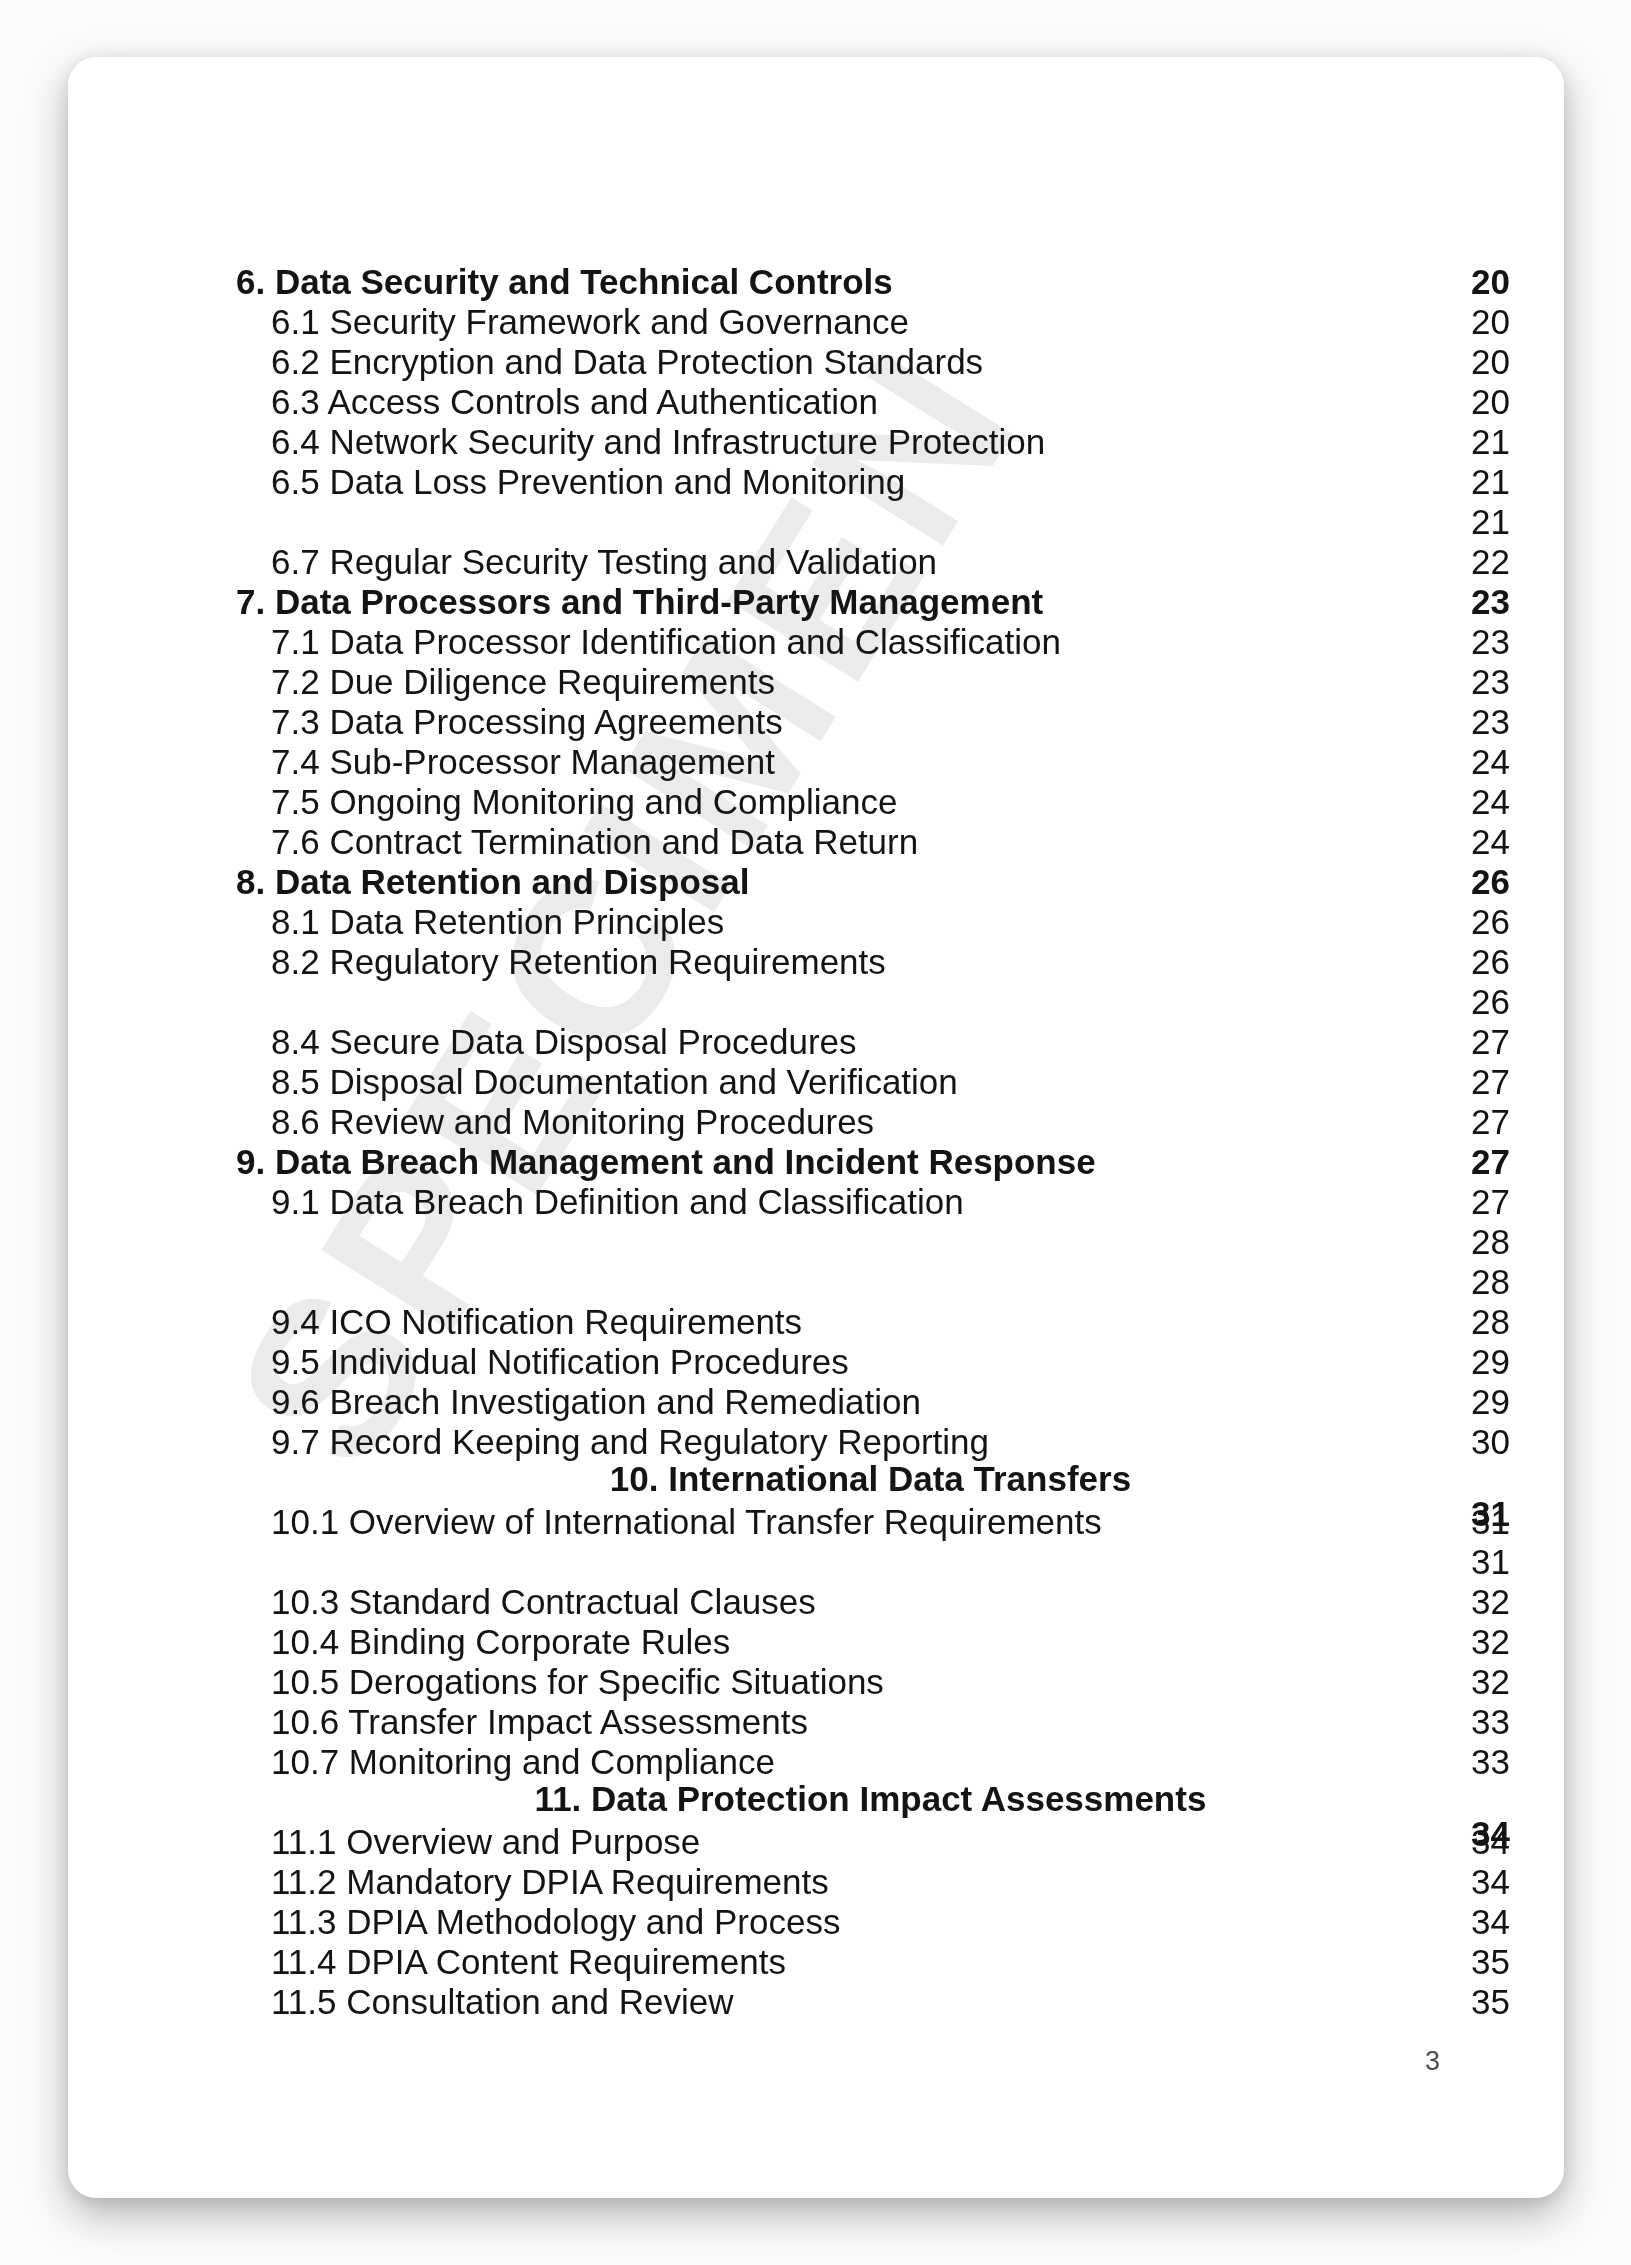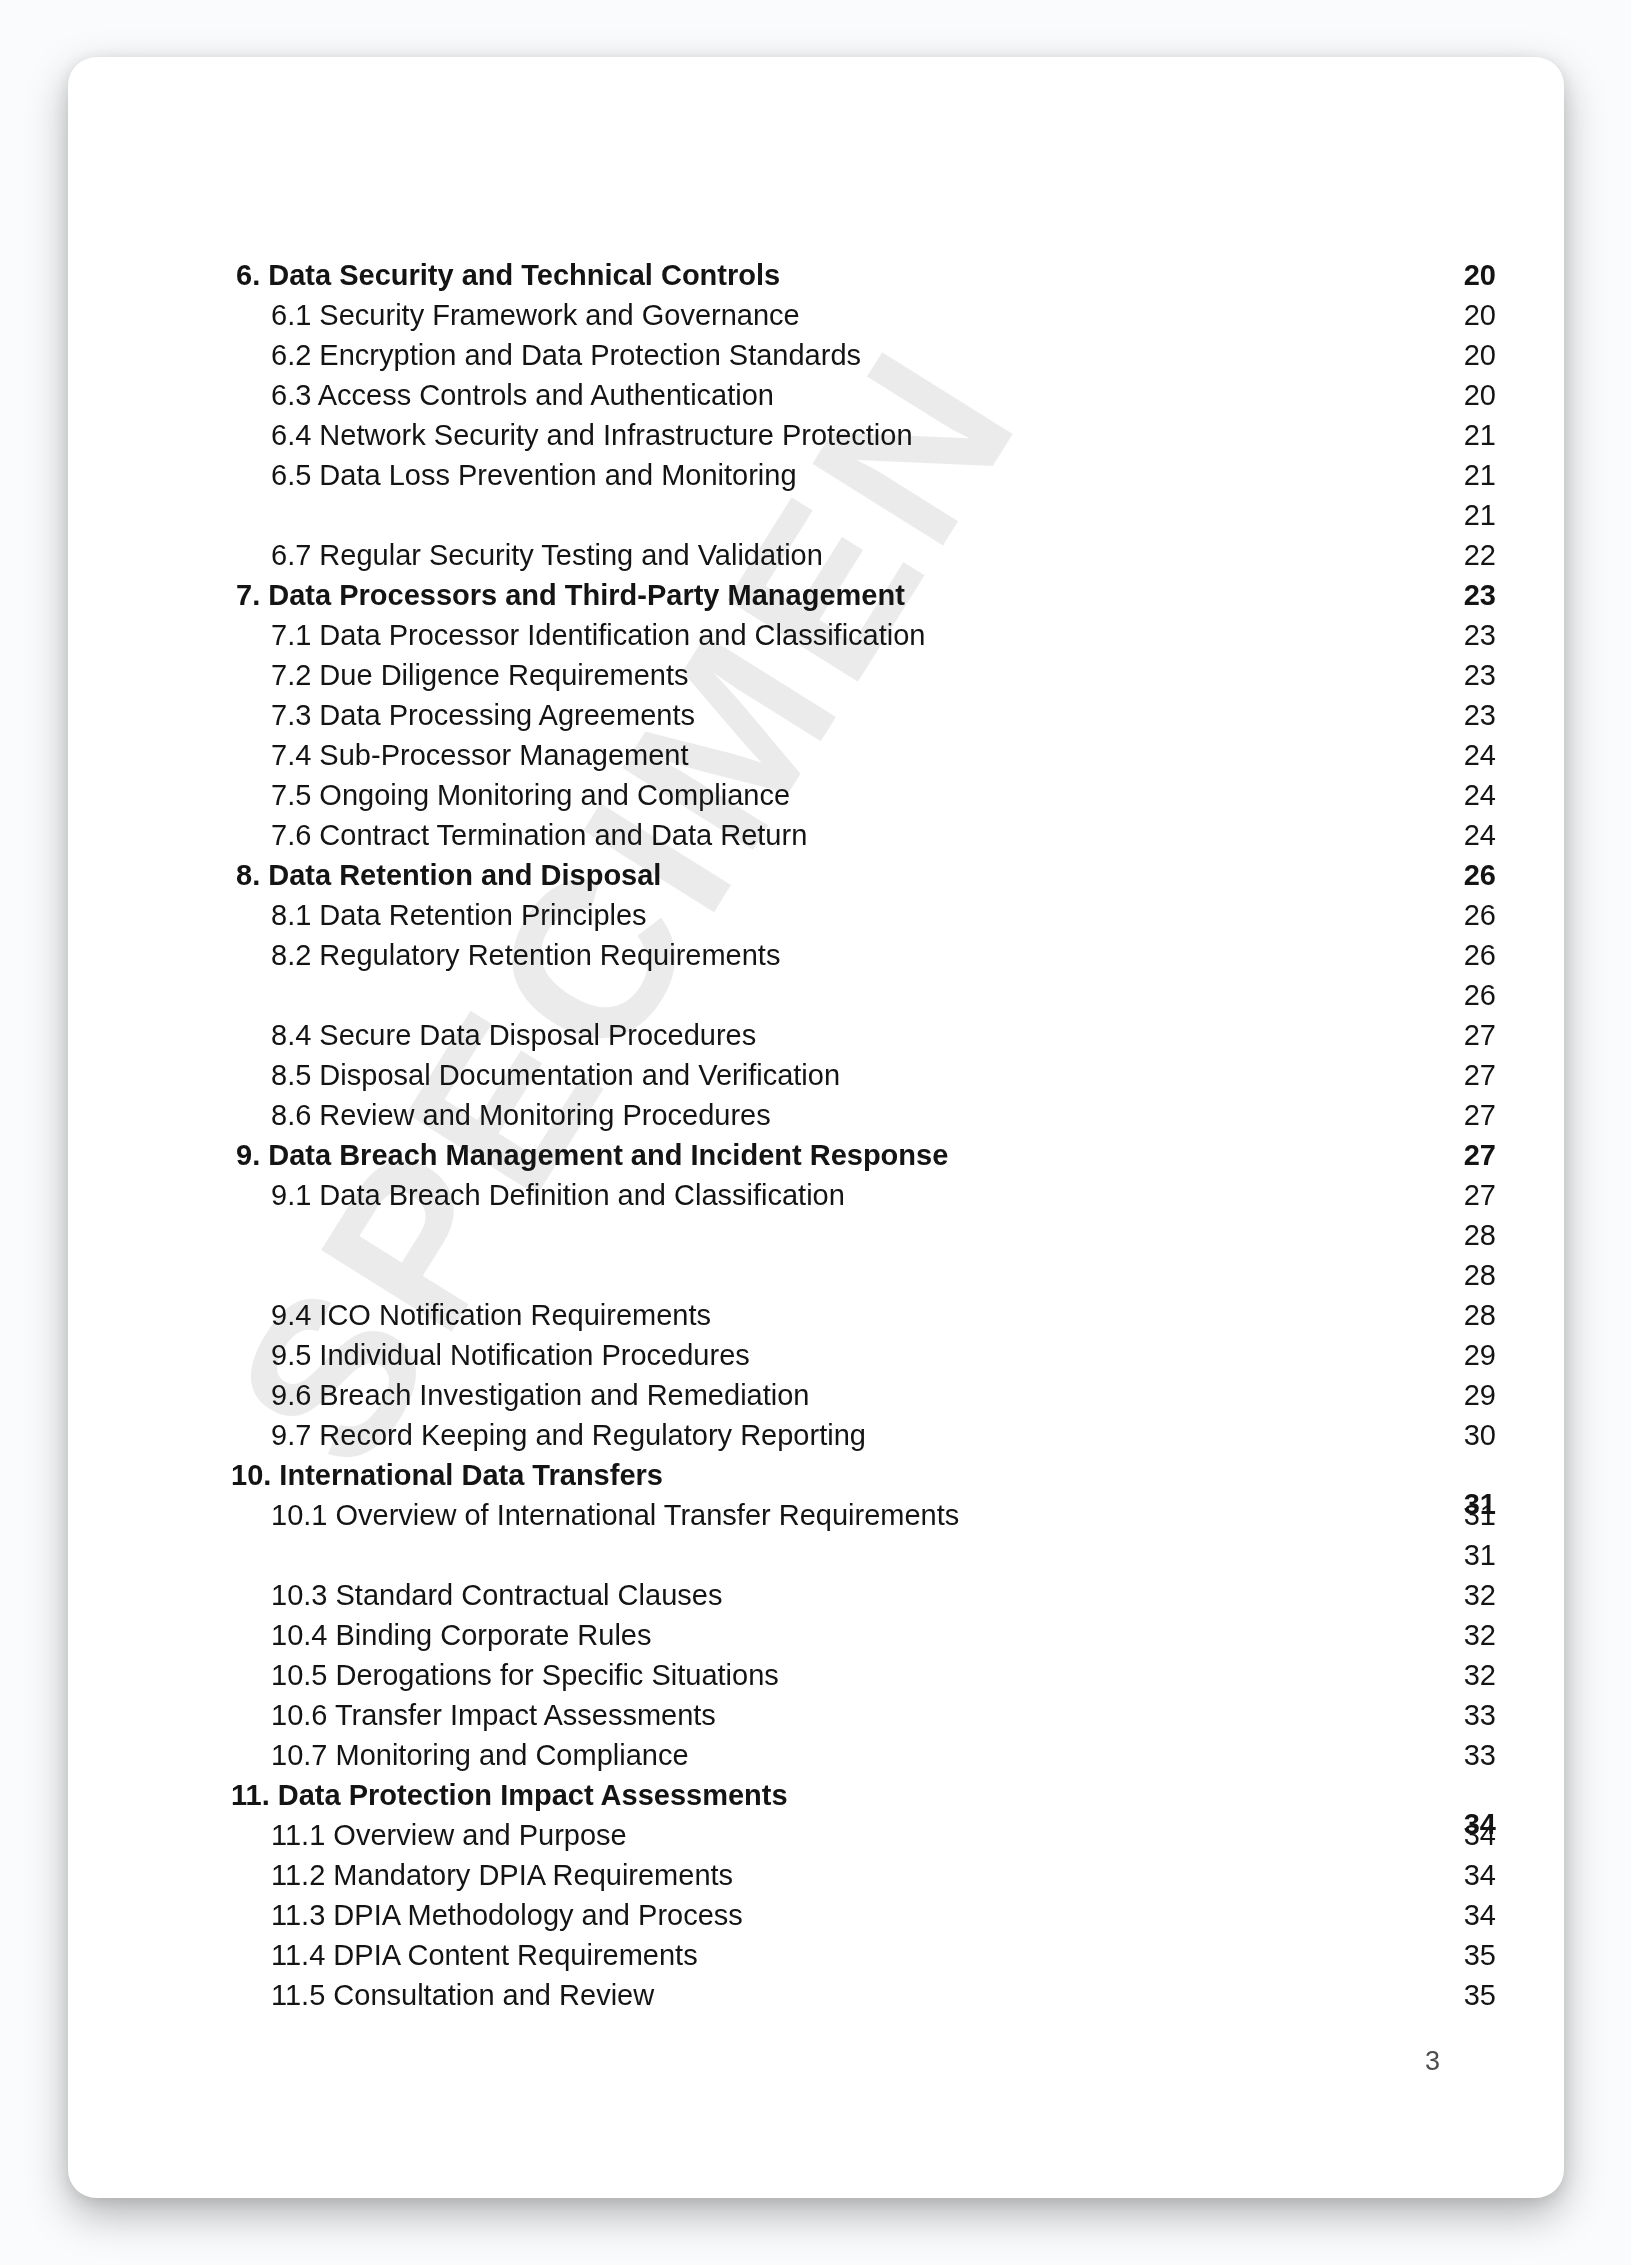--- a/index.html
+++ b/index.html
@@ -42,23 +42,23 @@
   }
   .toc {
     position: absolute;
     top: 204px;
     left: 0;
     right: 0;
   }
   .toc-row {
     height: 40px;
     display: flex;
-    align-items: flex-start;
-    padding-right: 68px;
-    font-size: 29px;
+    align-items: center;
+    padding-right: 54px;
+    font-size: 35px;
     color: #141414;
     line-height: 1;
     position: relative;
   }
   .toc-row.l1 { padding-left: 168px; font-weight: bold; }
   .toc-row.l1.two { padding-left: 163px; flex-direction: column; }
   .toc-row.l2 { padding-left: 203px; font-weight: normal; }
   .toc-page { margin-left: auto; }
   .page-footer {
     position: absolute;

